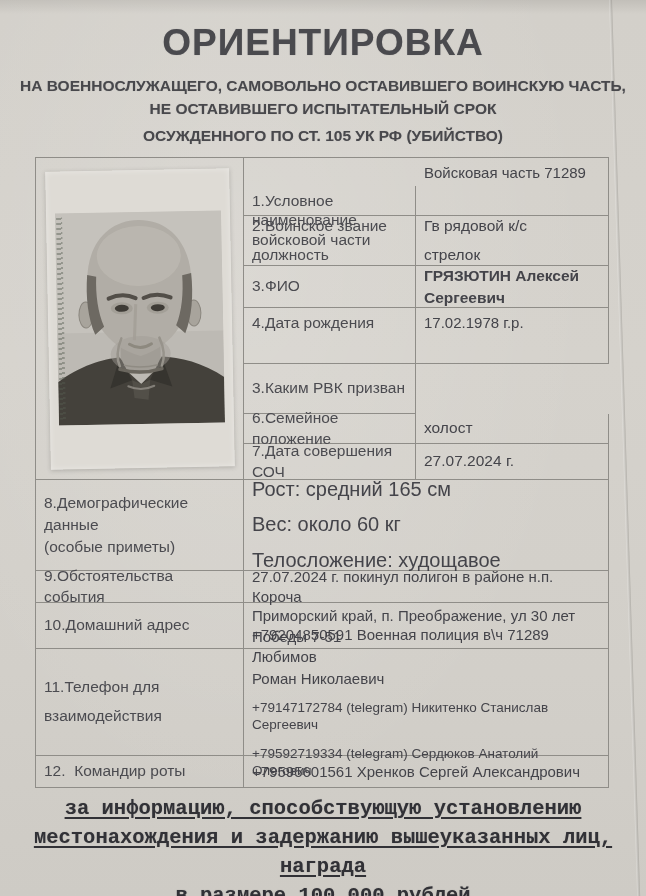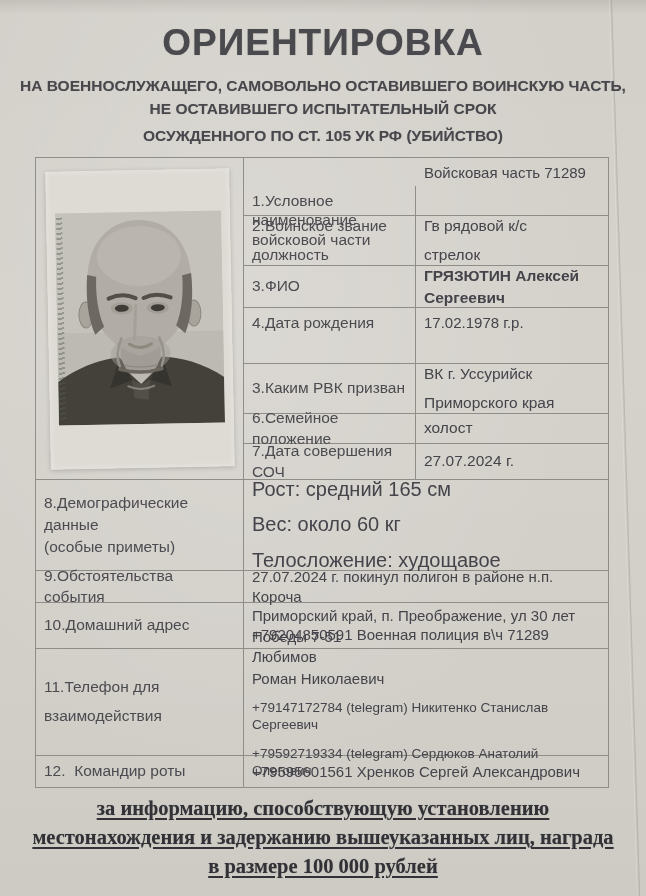--- a/index.html
+++ b/index.html
@@ -80,21 +80,21 @@
     position:absolute; left:1px; top:4px; width:6px; height:202px; opacity:0.55; z-index:3;
     background:repeating-linear-gradient(180deg, rgba(85,92,80,0.8) 0 2px, transparent 2px 5px);
   }
   .photo-img svg{ position:absolute; inset:0; width:100%; height:100%; }
 
   
   .footer{ position:absolute; top:794px; left:0; width:100%; text-align:center;
     font-family:"Liberation Serif", serif; font-weight:bold; font-size:20.5px; color:#313136;
     text-shadow:0 0 1px rgba(50,50,55,0.35);
   }
-  .f-line{ line-height:29px; text-decoration:underline; text-decoration-thickness:1.5px; text-underline-offset:3px; }
+  .f-line{ line-height:29px; text-decoration:underline; text-decoration-thickness:1.5px; text-underline-offset:3px;font-family:Liberation Mono, monospace; }
 </style>
 </head>
 <body>
 
 <div class="sheet">
   <div class="crease"></div>
 
   <div class="title txt">ОРИЕНТИРОВКА</div>
   <div class="sub sub1 txt">НА ВОЕННОСЛУЖАЩЕГО, САМОВОЛЬНО ОСТАВИВШЕГО ВОИНСКУЮ ЧАСТЬ,</div>
   <div class="sub sub2 txt">НЕ ОСТАВИВШЕГО ИСПЫТАТЕЛЬНЫЙ СРОК</div>
@@ -151,22 +151,20 @@
 стрелок</div>
 
     <div class="cell c2 r3 lab pre">3.ФИО</div>
     <div class="cell c3 r3 val pre bold lh14">ГРЯЗЮТИН Алексей
 Сергеевич</div>
 
     <div class="cell c2 r4 lab pre top-al">4.Дата рождения</div>
     <div class="cell c3 r4 val pre fs15 top-al">17.02.1978 г.р.</div>
 
     <div class="cell c2 r5 lab pre">3.Каким РВК призван</div>
-    <div class="cell c3 r5 val pre sp">ВК г. Уссурийск
-Приморского края</div>
 
     <div class="cell c2 r6 lab pre">6.Семейное положение</div>
     <div class="cell c3 r6 val pre">холост</div>
 
     <div class="cell c2 r7 lab pre">7.Дата совершения СОЧ</div>
     <div class="cell c3 r7 val pre">27.07.2024 г.</div>
 
     <div class="cell c1 r8 lab pre lh14">8.Демографические данные
 (особые приметы)</div>
     <div class="cell c23 r8 val pre sp8">Рост: средний 165 см

